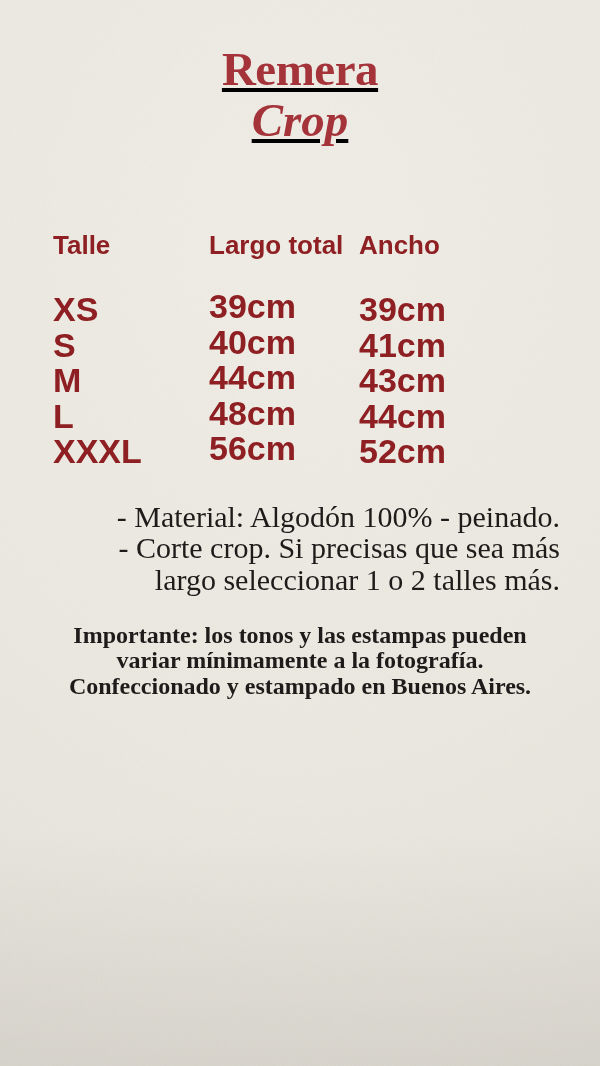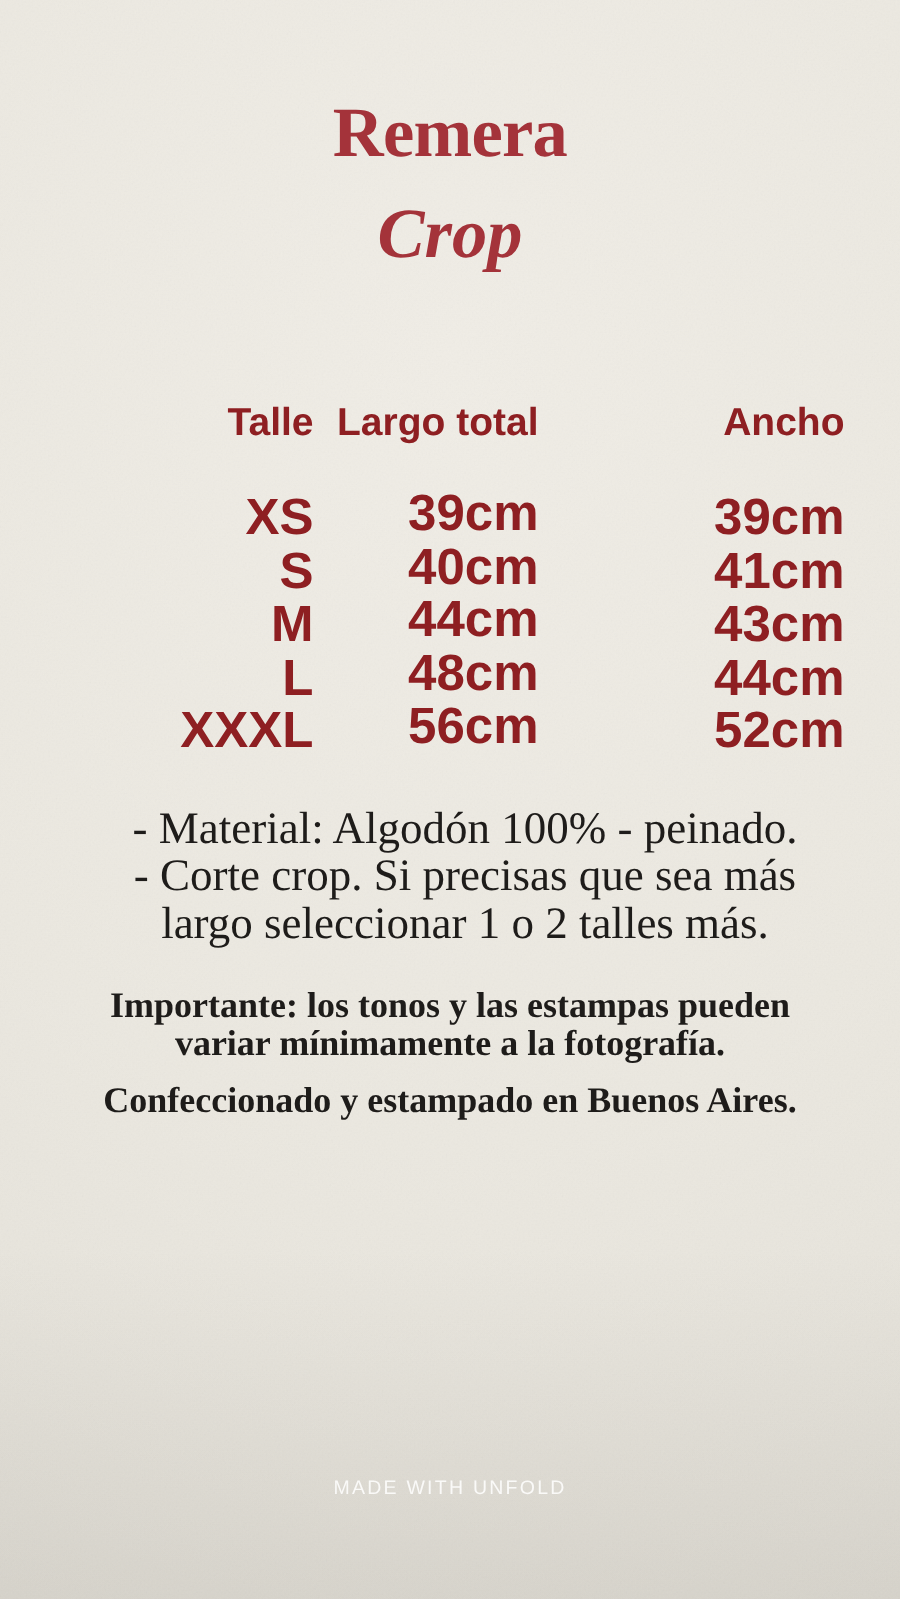--- a/index.html
+++ b/index.html
@@ -22,53 +22,54 @@
     position: absolute;
     inset: 0;
     pointer-events: none;
   }
   .content {
     position: relative;
     z-index: 1;
   }
   
   .header {
-    padding-top: 64px;
+    padding-top: 44px;
     text-align: center;
+    text-decoration: underline;
   }
   .title {
     margin: 0;
     font-family: "Liberation Serif", "DejaVu Serif", serif;
     font-weight: 700;
     font-size: 47px;
     line-height: 50px;
     color: #a4333a;
     letter-spacing: -0.5px;
   }
   .subtitle {
-    margin: 18px 0 0 0;
+    margin: 2px 0 0 0;
     font-family: "Liberation Serif", "DejaVu Serif", serif;
     font-weight: 700;
     font-style: italic;
     font-size: 47px;
     line-height: 48px;
     color: #a4333a;
   }
   
   .size-table {
     margin: 84px 37px 0 53px;
     color: #8e1f22;
   }
   .st-row {
     display: grid;
     grid-template-columns: 156px 150px 204px;
     align-items: center;
   }
   .st-cell {
-    text-align: right;
+    text-align: left;
     font-weight: 700;
   }
   .st-head .st-cell {
     font-size: 26px;
     line-height: 34px;
   }
   .st-body {
     margin-top: 30px;
   }
   .st-body .st-row {
@@ -77,39 +78,39 @@
   .st-body .st-cell {
     font-size: 34px;
     line-height: 35.5px;
   }
   .st-body .col-ancho {
     transform: translateY(-3px);
   }
   
   .details {
     margin: 31px 40px 0 60px;
-    text-align: center;
+    text-align: right;
     font-family: "Liberation Serif", "DejaVu Serif", serif;
     font-size: 30px;
     line-height: 31.5px;
     color: #1e1c1a;
   }
   .details p { margin: 0; }
   
   .notice {
     margin: 28px auto 0 auto;
     max-width: 500px;
     text-align: center;
     font-family: "Liberation Serif", "DejaVu Serif", serif;
     font-weight: 700;
     font-size: 24px;
     line-height: 25.3px;
     color: #1e1c1a;
   }
-  .notice p { margin: 12px; }
+  .notice p { margin: 0; }
   
   .watermark {
     position: absolute;
     left: 0;
     right: 0;
     top: 984px;
     text-align: center;
     font-size: 13px;
     letter-spacing: 1.5px;
     color: rgba(255,255,255,0.85);
@@ -176,15 +177,14 @@
       <p>- Corte crop. Si precisas que sea más largo seleccionar 1 o 2 talles más.</p>
     </div>
 
     <div class="notice">
       <p>Importante: los tonos y las estampas pueden variar mínimamente a la fotografía.</p>
       <p>Confeccionado y estampado en Buenos Aires.</p>
     </div>
 
   </div>
 
-  <div class="watermark">MADE WITH UNFOLD</div>
 
 </div>
 
 </body></html>

